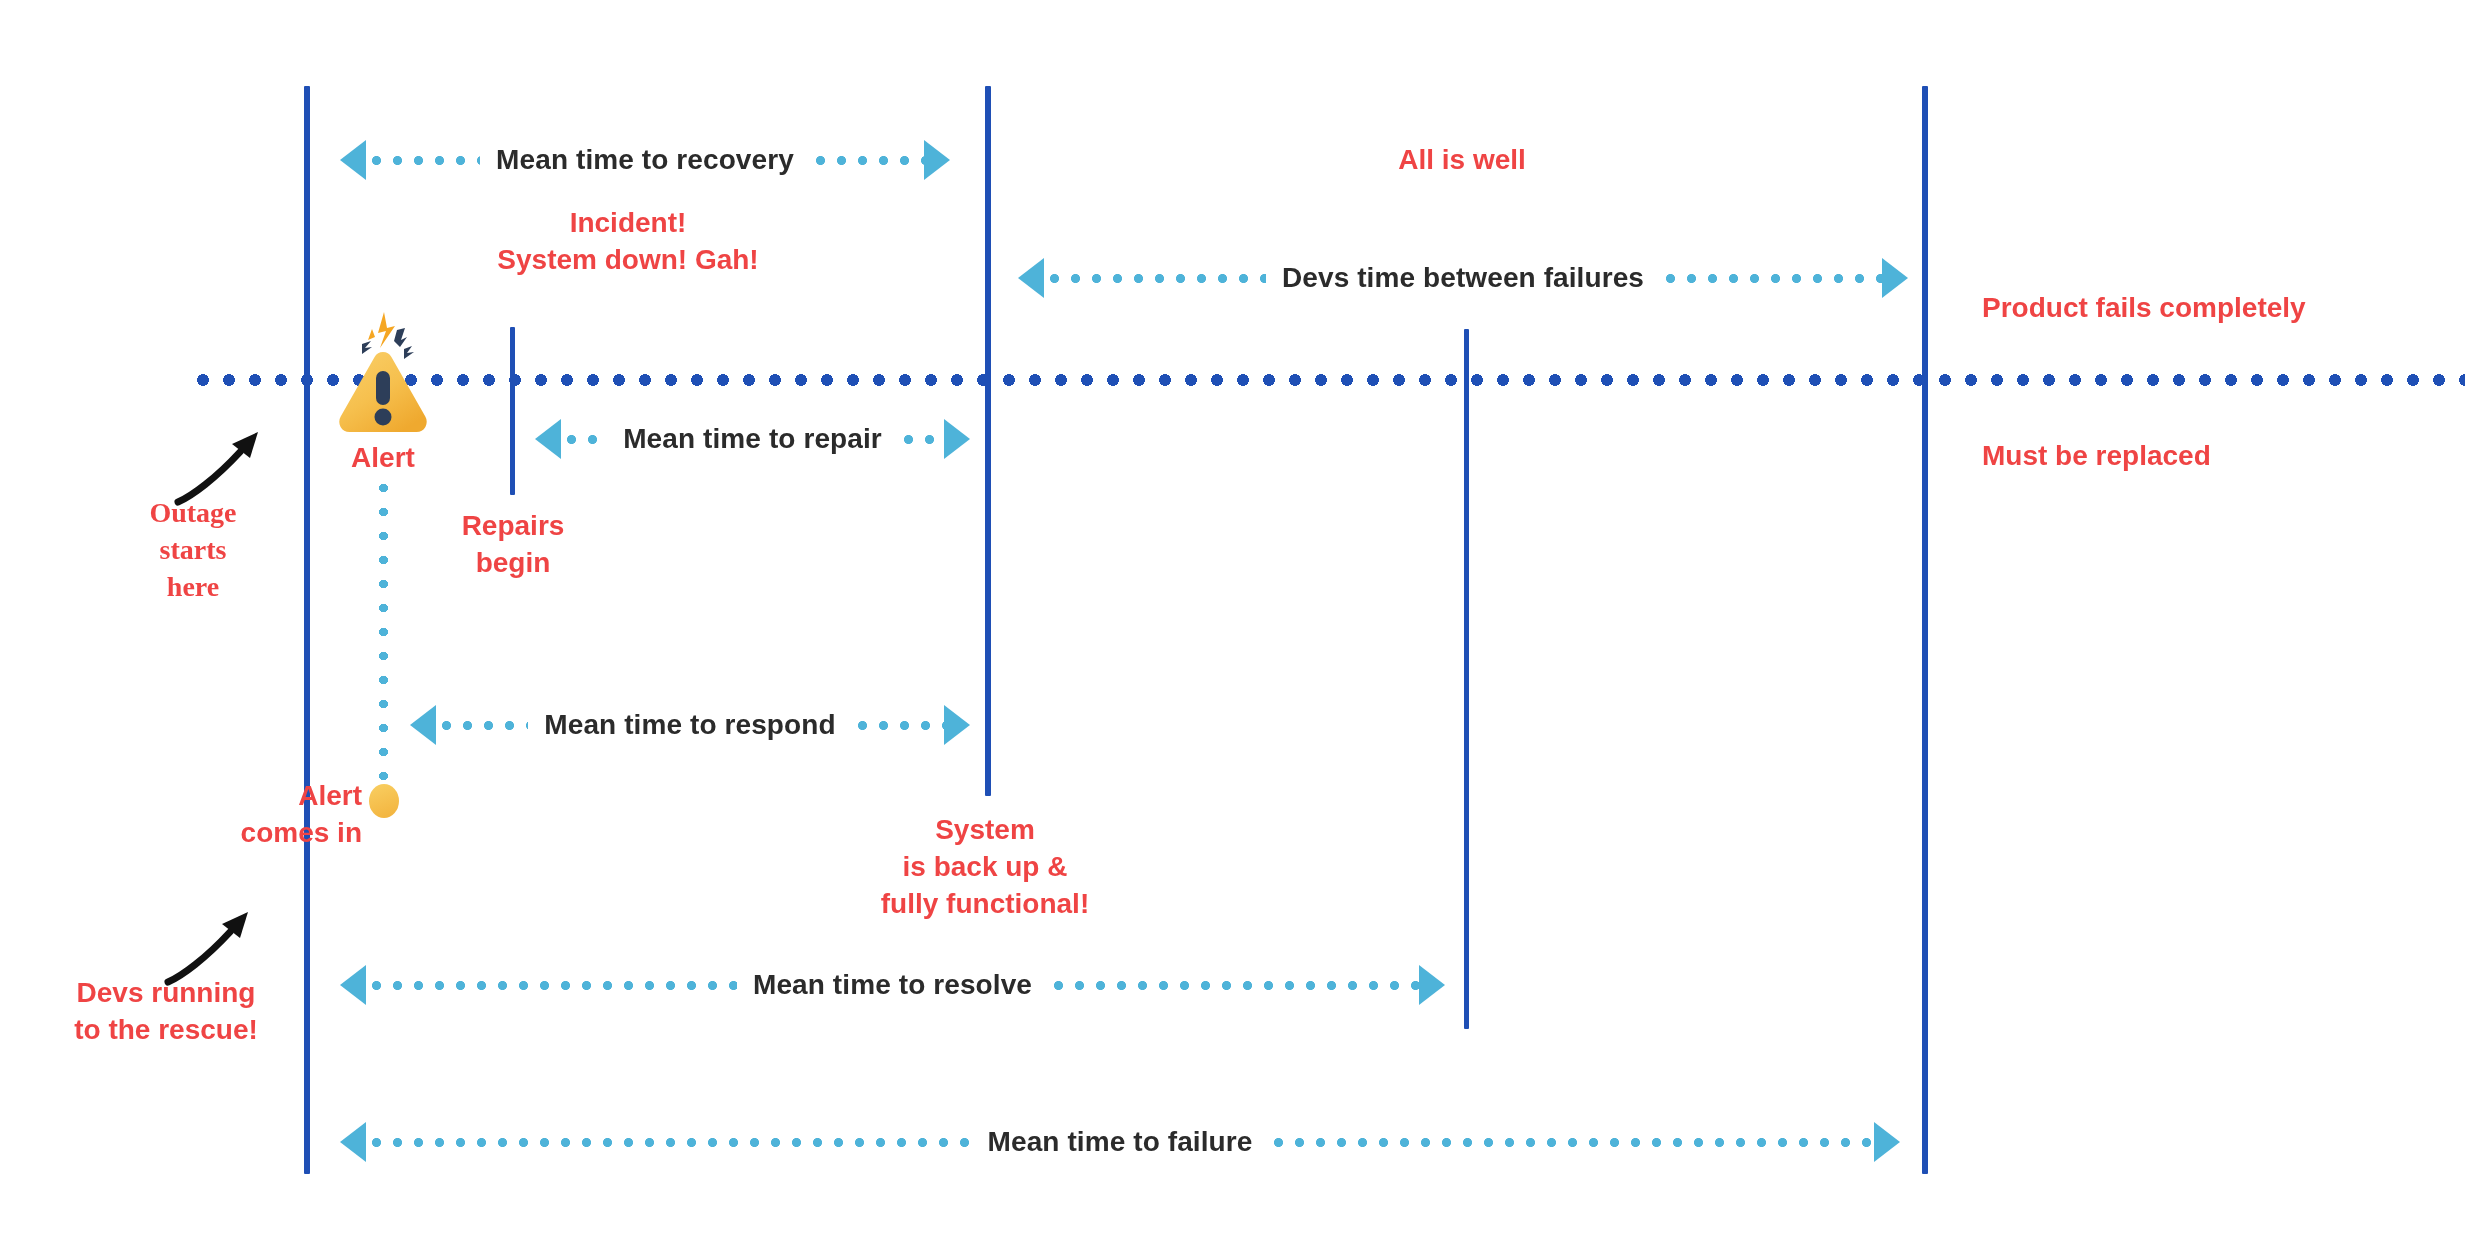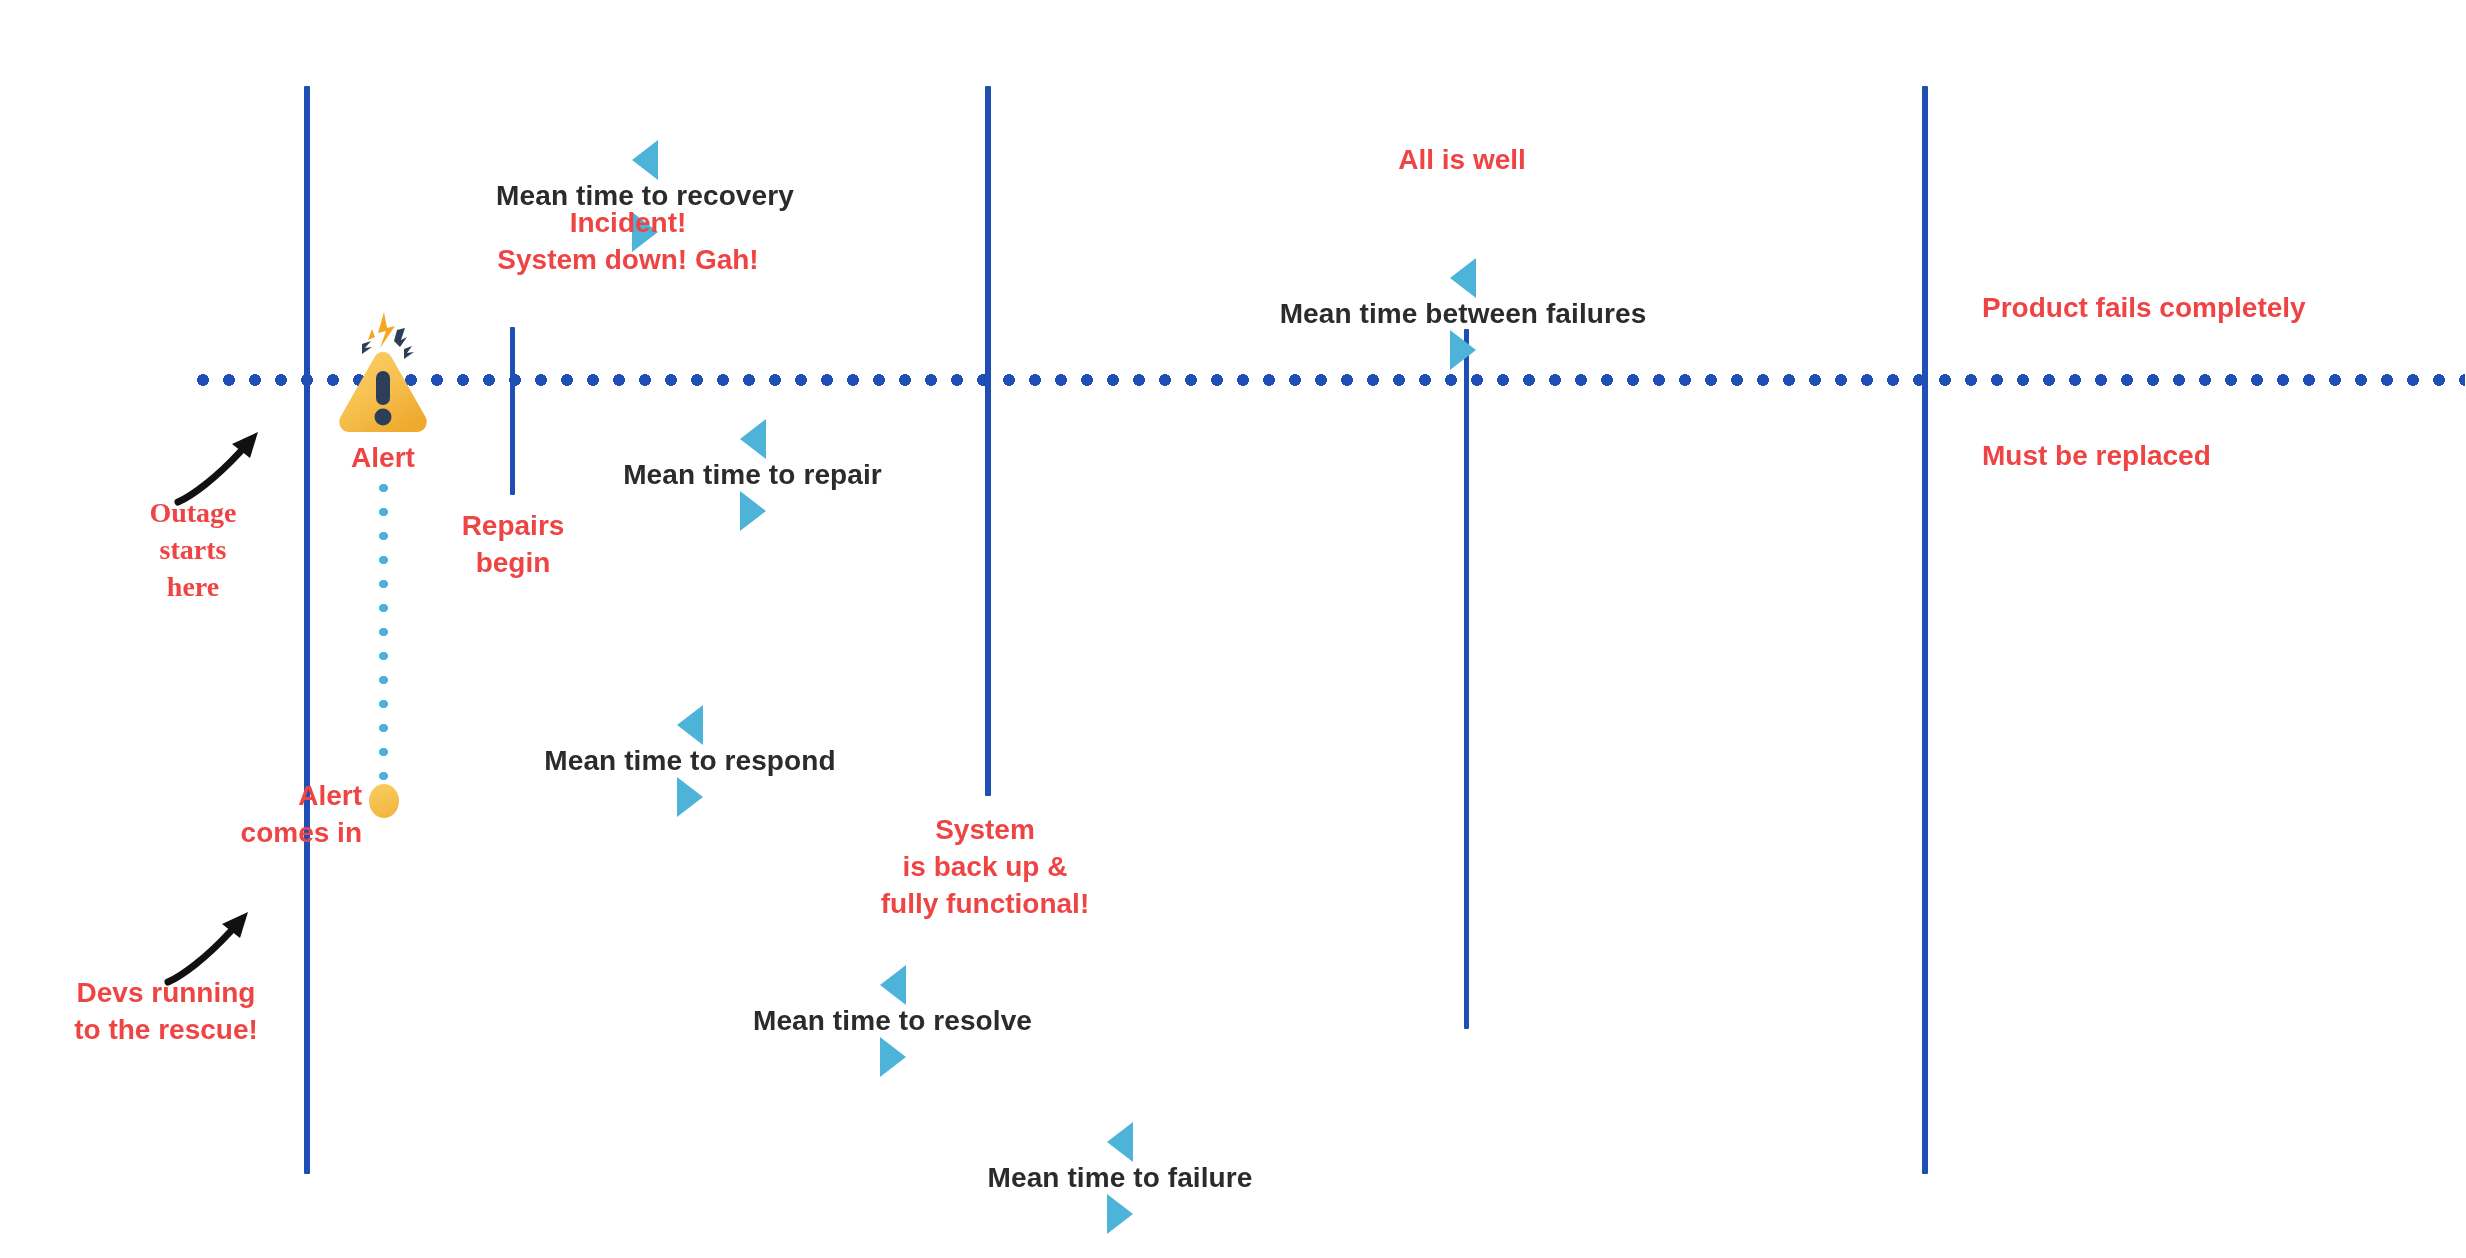--- a/index.html
+++ b/index.html
@@ -37,21 +37,20 @@
     background-position: left center;
   }
 
   
   .measure {
     position: absolute;
     display: flex;
     align-items: center;
     height: 40px;
     white-space: nowrap;
-    flex-direction: column;
   }
   .measure .dots {
     flex: 1 1 auto;
     height: 9px;
     background-image: radial-gradient(circle closest-side, #4eb3d9 99%, transparent 100%);
     background-size: 21px 9px;
     background-repeat: repeat-x;
     background-position: left center;
   }
   .measure .label {
@@ -169,21 +168,21 @@
     <span class="arrow-l"></span>
     <span class="dots"></span>
     <span class="label">Mean time to recovery</span>
     <span class="dots"></span>
     <span class="arrow-r"></span>
   </div>
 
   <div class="measure" style="left:1018px; top:258px; width:890px;">
     <span class="arrow-l"></span>
     <span class="dots"></span>
-    <span class="label">Mean time between failures</span>
+    <span class="label">Devs time between failures</span>
     <span class="dots"></span>
     <span class="arrow-r"></span>
   </div>
 
   <div class="measure" style="left:535px; top:419px; width:435px;">
     <span class="arrow-l"></span>
     <span class="dots"></span>
     <span class="label">Mean time to repair</span>
     <span class="dots"></span>
     <span class="arrow-r"></span>

